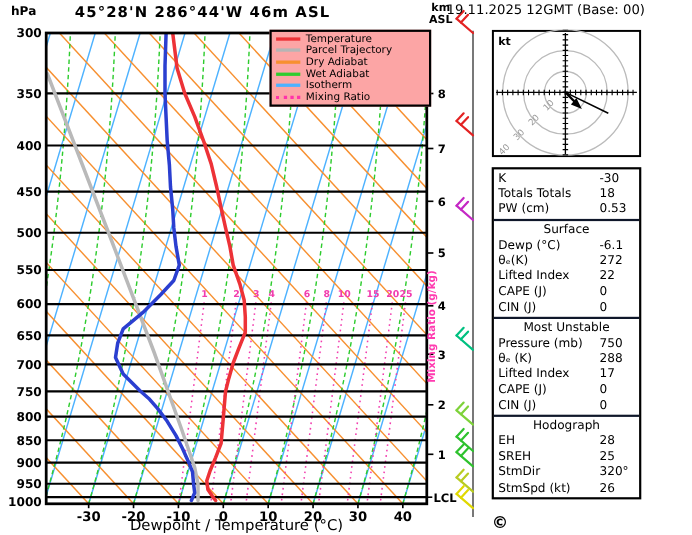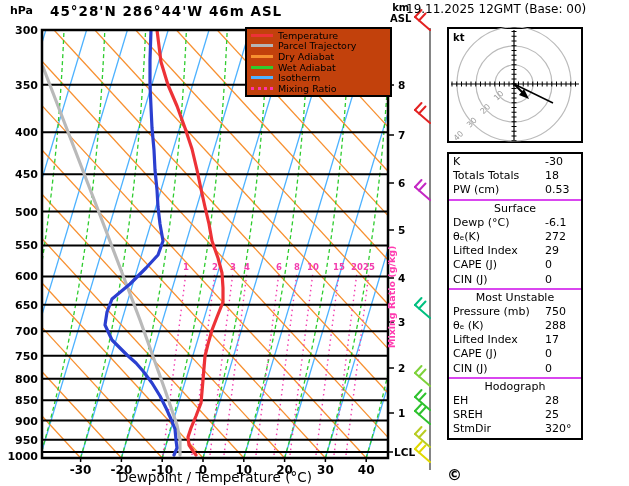--- a/index.html
+++ b/index.html
@@ -1,29 +1,29 @@
 <!DOCTYPE html>
 <html><head>
 <meta charset="utf-8">
 <style>
   html,body{margin:0;padding:0;background:#fff;}
   body{width:629px;height:486px;position:relative;font-family:"DejaVu Sans","Liberation Sans",sans-serif;color:#000;overflow:hidden;}
   .abs{position:absolute;}
-  #station-title{left:50px;top:3px;font-size:13.5px;font-weight:bold;letter-spacing:1px;}
+  #station-title{left:68px;top:3px;font-size:13.5px;font-weight:bold;letter-spacing:1px;}
   #datetime-title{left:406px;top:2px;font-size:12px;font-weight:normal;}
   #hpa-label{left:10px;top:4px;font-size:11px;font-weight:bold;}
   #km-label{left:390px;top:2px;font-size:10px;font-weight:bold;line-height:11px;text-align:center;}
-  #legend{left:245px;top:27px;width:147px;border:2px solid #000;background:#c2410c;padding:1px 0 1px 4px;box-sizing:border-box;z-index:5;}
+  #legend{left:245px;top:27px;width:147px;border:2px solid #000;background:#fca5a5;padding:1px 0 1px 4px;box-sizing:border-box;z-index:5;}
   .leg-row{display:flex;align-items:center;height:10.6px;}
   .leg-swatch{width:22px;flex:0 0 22px;height:0;border-top:3px solid #888;margin-right:5px;}
   .leg-swatch.dotted{border-top-style:dotted;border-top-width:3px;}
   .leg-label{font-size:9.5px;white-space:nowrap;}
   #hodograph-box{left:447px;top:27px;z-index:4;}
   #data-panel{left:447px;top:152px;width:136px;border:2px solid #000;background:#fff;box-sizing:border-box;font-size:11px;}
-  .panel-group{border-top:2px solid #d946ef;padding:1px 0;}
+  .panel-group{border-top:2px solid #0f172a;padding:1px 0;}
   .panel-group:first-child{border-top:none;}
   .panel-title{text-align:center;height:14.2px;line-height:14.2px;}
   .panel-row{display:flex;height:14.2px;line-height:14.2px;padding-left:4px;}
   .panel-row .lbl{flex:0 0 92px;white-space:nowrap;}
   .panel-row .val{white-space:nowrap;}
   #footer-credit{left:447px;top:466px;font-size:15px;font-weight:bold;letter-spacing:0.5px;}
   svg text{font-family:"DejaVu Sans","Liberation Sans",sans-serif;}
 </style>
 </head>
 <body>
@@ -363,21 +363,21 @@
       <div class="panel-row">
         <span class="lbl">Dewp (°C)</span>
         <span class="val">-6.1</span>
       </div>
       <div class="panel-row">
         <span class="lbl">θₑ(K)</span>
         <span class="val">272</span>
       </div>
       <div class="panel-row">
         <span class="lbl">Lifted Index</span>
-        <span class="val">29</span>
+        <span class="val">22</span>
       </div>
       <div class="panel-row">
         <span class="lbl">CAPE (J)</span>
         <span class="val">0</span>
       </div>
       <div class="panel-row">
         <span class="lbl">CIN (J)</span>
         <span class="val">0</span>
       </div>
     </div>
@@ -411,16 +411,20 @@
         <span class="val">28</span>
       </div>
       <div class="panel-row">
         <span class="lbl">SREH</span>
         <span class="val">25</span>
       </div>
       <div class="panel-row">
         <span class="lbl">StmDir</span>
         <span class="val">320°</span>
       </div>
+      <div class="panel-row">
+        <span class="lbl">StmSpd (kt)</span>
+        <span class="val">26</span>
+      </div>
     </div>
   </div>
 
 <div class="abs" id="footer-credit">© weatheronline.co.uk</div>
 
 </body></html>

